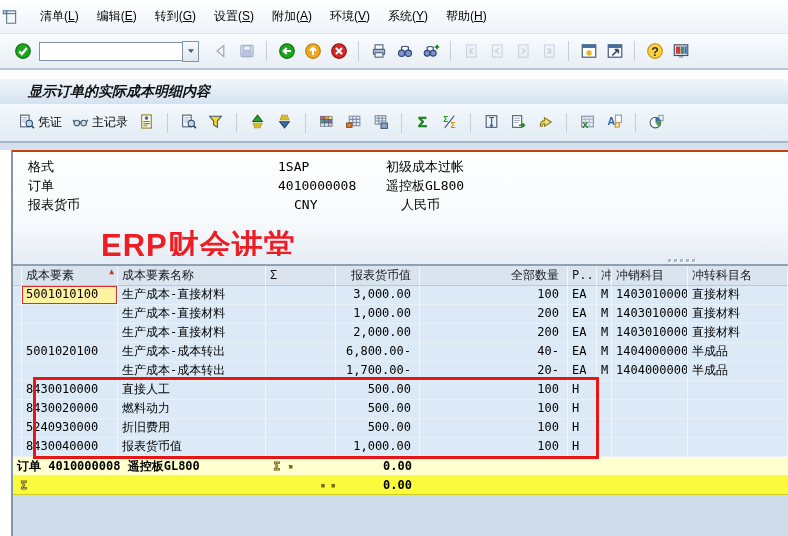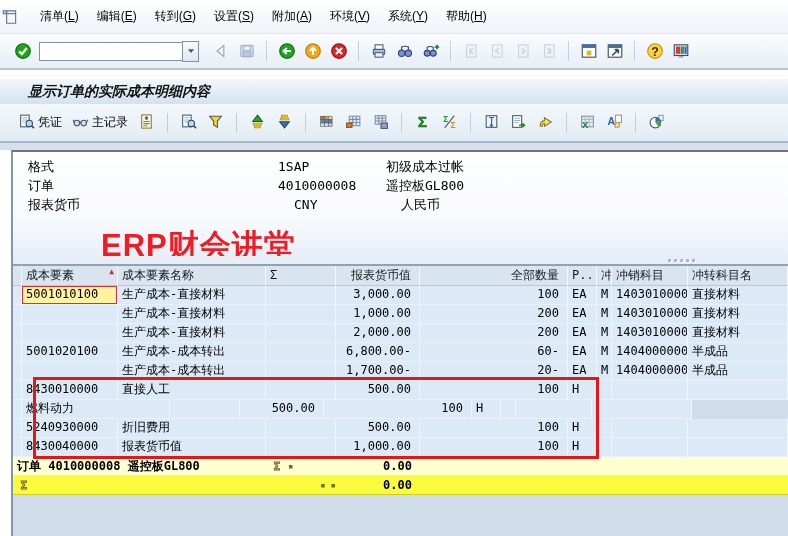--- a/index.html
+++ b/index.html
@@ -23,21 +23,21 @@
   
   .gap{height:8px;background:#fdfdfe}
   .titlebar{height:26px;background:linear-gradient(#f2f7fb,#d3e2f0);display:flex;align-items:center;padding-left:28px;border-top:1px solid #fff;box-sizing:border-box}
   .title{font-size:14px;font-weight:bold;font-style:italic;color:#111}
   .apptoolbar{height:39px;display:flex;align-items:center;background:linear-gradient(#f3f8fb,#e2ecf4);border-bottom:2px solid #a3b8ca;padding-left:14px;box-sizing:border-box;gap:2px}
   .app-btn{border:none;background:transparent;display:inline-flex;align-items:center;gap:3px;font-size:12px;height:26px;padding:0 4px;cursor:default;white-space:nowrap}
   .app-btn svg{width:17px;height:17px}
   
   .content{position:absolute;top:143px;left:0;width:788px;bottom:0;background:#fff}
   .top-strip{position:absolute;top:0;left:0;right:0;height:7px;background:#d6e0ec}
-  .list-container{position:absolute;top:7px;left:11px;right:0;bottom:0;border-top:2px solid #737373;border-left:2px solid #8496aa;background:#cfdce9;overflow:hidden}
+  .list-container{position:absolute;top:7px;left:11px;right:0;bottom:0;border-top:2px solid #c2410c;border-left:2px solid #8496aa;background:#cfdce9;overflow:hidden}
   .info-panel{height:104px;background:linear-gradient(#feffff,#f6f9fc 70%,#e7eef5);position:relative;font-family:"DejaVu Sans Mono",monospace;font-size:13px;color:#000;padding-top:5px;box-sizing:border-box}
   .info-row{position:relative;height:19px;line-height:19px;white-space:nowrap}
   .info-row .lbl{position:absolute;left:15px}
   .info-row .val{position:absolute;left:265px}
   .info-row .desc{position:absolute;left:373px}
   #info-rows .info-row:nth-child(3) .val{left:281px}
   #info-rows .info-row:nth-child(3) .desc{left:388px}
   .watermark{position:absolute;left:88px;top:73px;font-family:"Liberation Sans",sans-serif;font-size:31px;font-weight:bold;color:#ee1d23;letter-spacing:1px;white-space:nowrap}
   .splitter{height:10px;background:#e7edf4;border-bottom:2px solid #8da2b5;box-sizing:border-box;position:relative}
   .grip{position:absolute;left:655px;top:3px;display:flex;gap:3px}
@@ -480,21 +480,21 @@
             <div class="cell" style="width: 15px;">M</div>
             <div class="cell" style="width: 76px;">1403010000</div>
             <div class="cell" style="width: 100px;">直接材料</div>
           </div>
           <div class="grow">
             <div class="cell" style="width: 9px;"></div>
             <div class="cell" style="width: 96px;">5001020100</div>
             <div class="cell" style="width: 148px;">生产成本-成本转出</div>
             <div class="cell" style="width: 70px;"></div>
             <div class="cell r" style="width: 84px;">6,800.00-</div>
-            <div class="cell r" style="width: 148px;">60-</div>
+            <div class="cell r" style="width: 148px;">40-</div>
             <div class="cell" style="width: 29px;">EA</div>
             <div class="cell" style="width: 15px;">M</div>
             <div class="cell" style="width: 76px;">1404000000</div>
             <div class="cell" style="width: 100px;">半成品</div>
           </div>
           <div class="grow">
             <div class="cell" style="width: 9px;"></div>
             <div class="cell" style="width: 96px;"></div>
             <div class="cell" style="width: 148px;">生产成本-成本转出</div>
             <div class="cell" style="width: 70px;"></div>
@@ -512,20 +512,21 @@
             <div class="cell" style="width: 70px;"></div>
             <div class="cell r" style="width: 84px;">500.00</div>
             <div class="cell r" style="width: 148px;">100</div>
             <div class="cell" style="width: 29px;">H</div>
             <div class="cell" style="width: 15px;"></div>
             <div class="cell" style="width: 76px;"></div>
             <div class="cell" style="width: 100px;"></div>
           </div>
           <div class="grow">
             <div class="cell" style="width: 9px;"></div>
+            <div class="cell" style="width: 96px;">8430020000</div>
             <div class="cell" style="width: 148px;">燃料动力</div>
             <div class="cell" style="width: 70px;"></div>
             <div class="cell r" style="width: 84px;">500.00</div>
             <div class="cell r" style="width: 148px;">100</div>
             <div class="cell" style="width: 29px;">H</div>
             <div class="cell" style="width: 15px;"></div>
             <div class="cell" style="width: 76px;"></div>
             <div class="cell" style="width: 100px;"></div>
           </div>
           <div class="grow">

